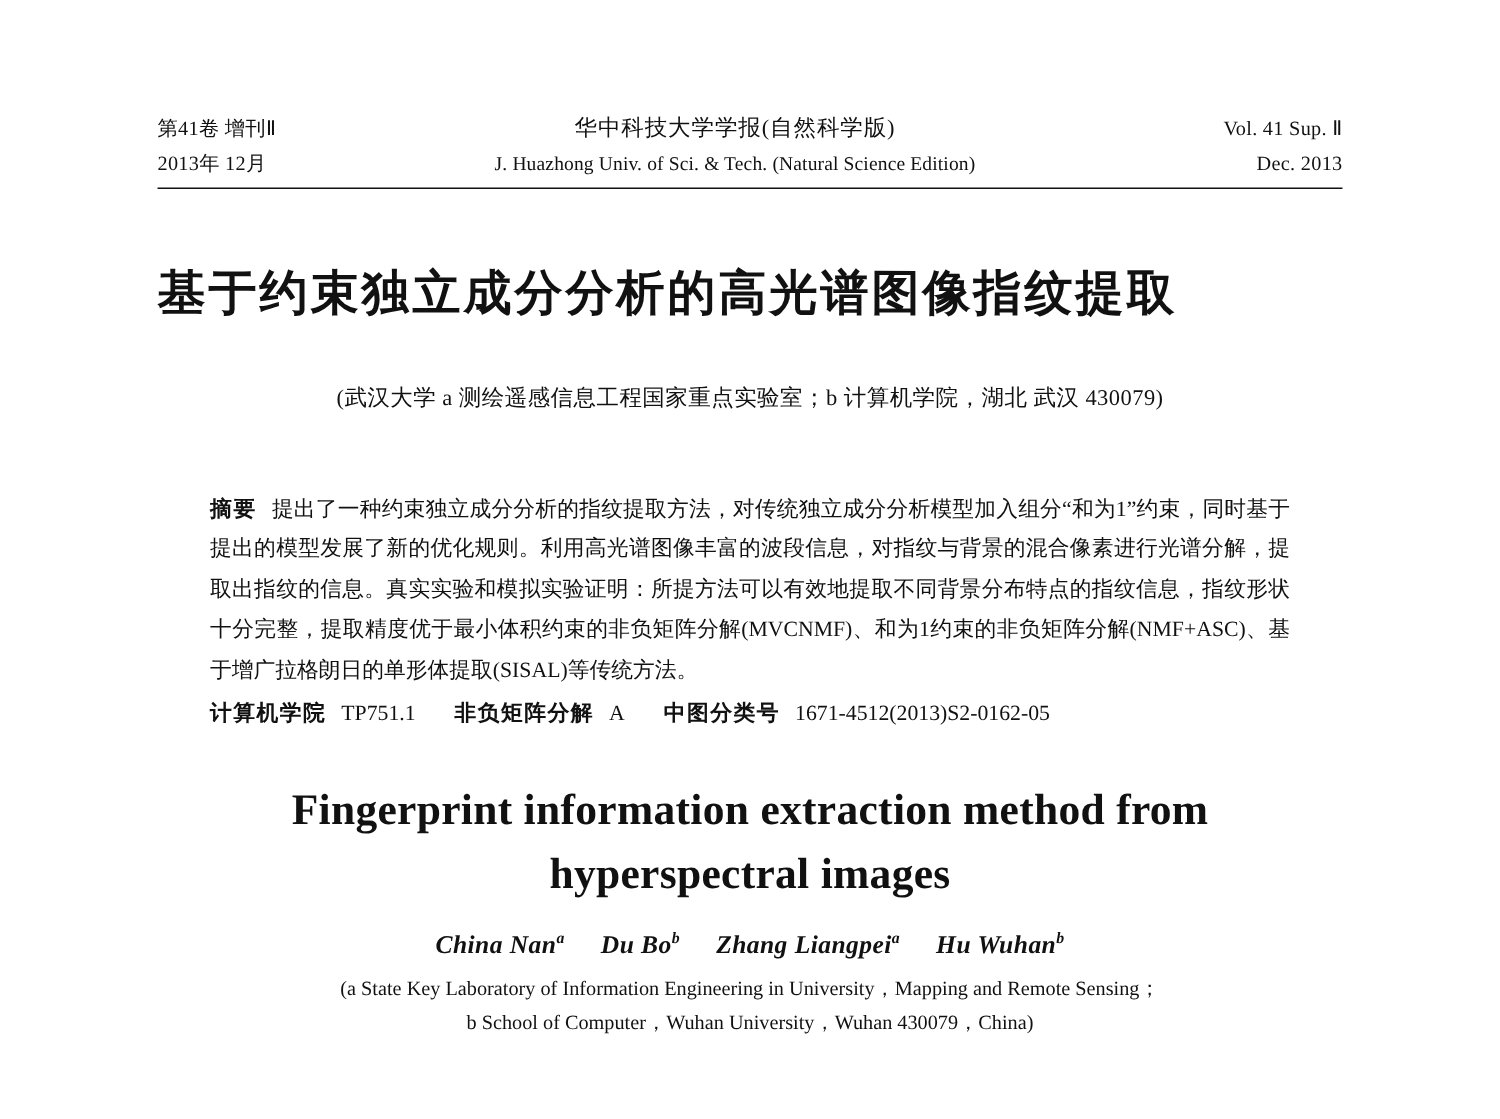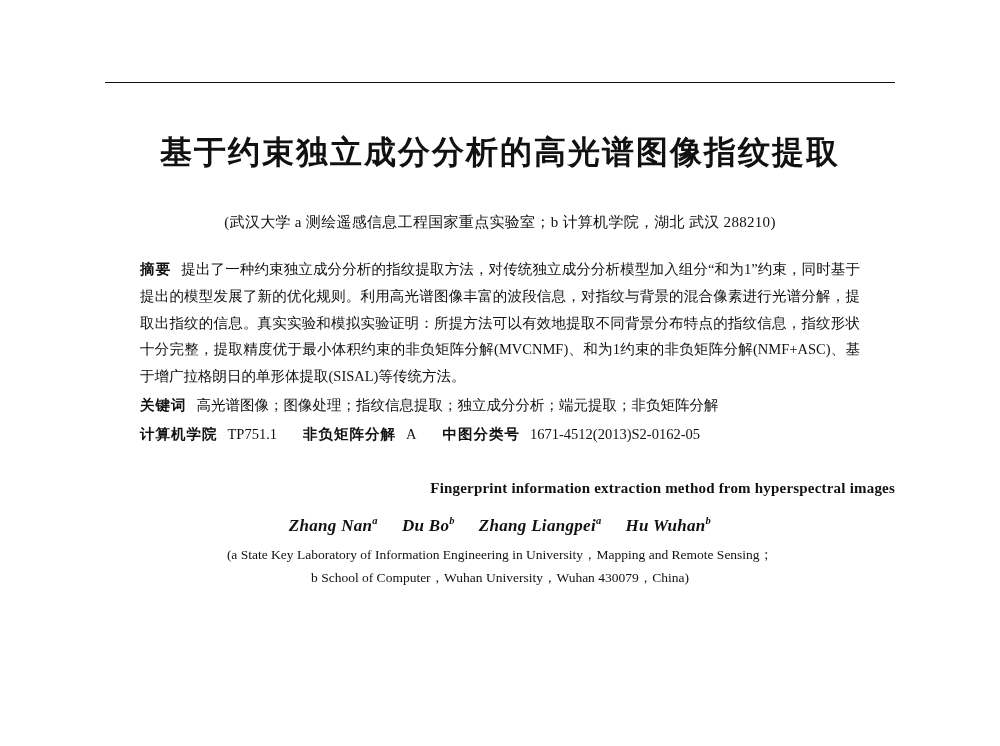--- a/index.html
+++ b/index.html
@@ -70,21 +70,21 @@
   }
   .rule {
     border: 0;
     border-top: 1.3px solid #111;
     margin: 6px 0 0 0;
     width: 100%;
   }
 
   
   .cn-title {
-    text-align: center;
+    text-align: left;
     font-family: Liberation Serif, serif;
     font-weight: bold;
     font-size: 32px;
     letter-spacing: 2px;
     margin-top: 48px;
   }
 
   
   .cn-authors {
     text-align: center;
@@ -105,21 +105,21 @@
 
   .affil {
     text-align: center;
     font-size: 15px;
     margin-top: 38px;
     letter-spacing: 0.3px;
   }
 
   
   .abs-block {
-    margin-top: 24px;
+    margin-top: 52px;
     width: 720px;
     margin-left: auto;
     margin-right: auto;
     font-size: 14.5px;
     line-height: 1.85;
     text-align: justify;
   }
   .abs-label {
     font-family: "DejaVu Sans", sans-serif;
     font-weight: bold;
@@ -129,24 +129,24 @@
   .abs-body { }
   .kw-line, .cls-line {
     margin-top: 2px;
   }
   .cls-line .seg {
     margin-right: 26px;
   }
 
   
   .en-title {
-    text-align: right;
+    text-align: center;
     font-family: "Liberation Serif", serif;
     font-weight: bold;
-    font-size: 15px;
+    font-size: 29px;
     line-height: 1.45;
     margin-top: 30px;
     letter-spacing: 0.2px;
   }
   .en-authors {
     text-align: center;
     font-style: italic;
     font-weight: bold;
     font-size: 17px;
     margin-top: 16px;
@@ -160,46 +160,57 @@
     margin-top: 8px;
   }
 </style>
 </head>
 <body>
 
 <div class="page">
   <div class="content">
 
     <div class="masthead">
+      <div class="masthead-row">
+        <div class="mh-left">
+          <div class="row1">第41卷 增刊Ⅱ</div>
+          <div class="row2">2013年  12月</div>
+        </div>
+        <div class="mh-center">
+          <div class="line1">华中科技大学学报(自然科学版)</div>
+          <div class="line2">J. Huazhong Univ. of Sci. &amp; Tech. (Natural Science Edition)</div>
+        </div>
+        <div class="mh-right">
+          <div class="row1">Vol. 41 Sup. Ⅱ</div>
+          <div class="row2">Dec.   2013</div>
+        </div>
+      </div>
       <hr class="rule">
     </div>
 
     <h1 class="cn-title">基于约束独立成分分析的高光谱图像指纹提取</h1>
 
 
-    <div class="affil">(武汉大学 a 测绘遥感信息工程国家重点实验室；b 计算机学院，湖北 武汉 288210)</div>
+    <div class="affil">(武汉大学 a 测绘遥感信息工程国家重点实验室；b 计算机学院，湖北 武汉 430079)</div>
 
     <div class="abs-block">
       <div>
         <span class="abs-label">摘要</span><span class="abs-body">提出了一种约束独立成分分析的指纹提取方法，对传统独立成分分析模型加入组分“和为1”约束，同时基于提出的模型发展了新的优化规则。利用高光谱图像丰富的波段信息，对指纹与背景的混合像素进行光谱分解，提取出指纹的信息。真实实验和模拟实验证明：所提方法可以有效地提取不同背景分布特点的指纹信息，指纹形状十分完整，提取精度优于最小体积约束的非负矩阵分解(MVCNMF)、和为1约束的非负矩阵分解(NMF+ASC)、基于增广拉格朗日的单形体提取(SISAL)等传统方法。</span>
       </div>
-      <div class="kw-line">
-        <span class="abs-label">关键词</span><span>高光谱图像；图像处理；指纹信息提取；独立成分分析；端元提取；非负矩阵分解</span>
-      </div>
       <div class="cls-line">
         <span class="seg"><span class="abs-label">计算机学院</span><span>TP751.1</span></span><span class="seg"><span class="abs-label">非负矩阵分解</span><span>A</span></span><span class="seg"><span class="abs-label">中图分类号</span><span>1671-4512(2013)S2-0162-05</span></span>
       </div>
     </div>
 
     <div class="en-title">
       <div>Fingerprint information extraction method from hyperspectral images</div>
     </div>
 
     <div class="en-authors">
-      <span class="au"><span>Zhang Nan</span><sup>a</sup></span><span class="au"><span>Du Bo</span><sup>b</sup></span><span class="au"><span>Zhang Liangpei</span><sup>a</sup></span><span class="au"><span>Hu Wuhan</span><sup>b</sup></span>
+      <span class="au"><span>China Nan</span><sup>a</sup></span><span class="au"><span>Du Bo</span><sup>b</sup></span><span class="au"><span>Zhang Liangpei</span><sup>a</sup></span><span class="au"><span>Hu Wuhan</span><sup>b</sup></span>
     </div>
 
     <div class="en-affil">
       <div>(a State Key Laboratory of Information Engineering in University，Mapping and Remote Sensing；</div>
       <div>b School of Computer，Wuhan University，Wuhan 430079，China)</div>
     </div>
 
   </div>
 </div>
 

